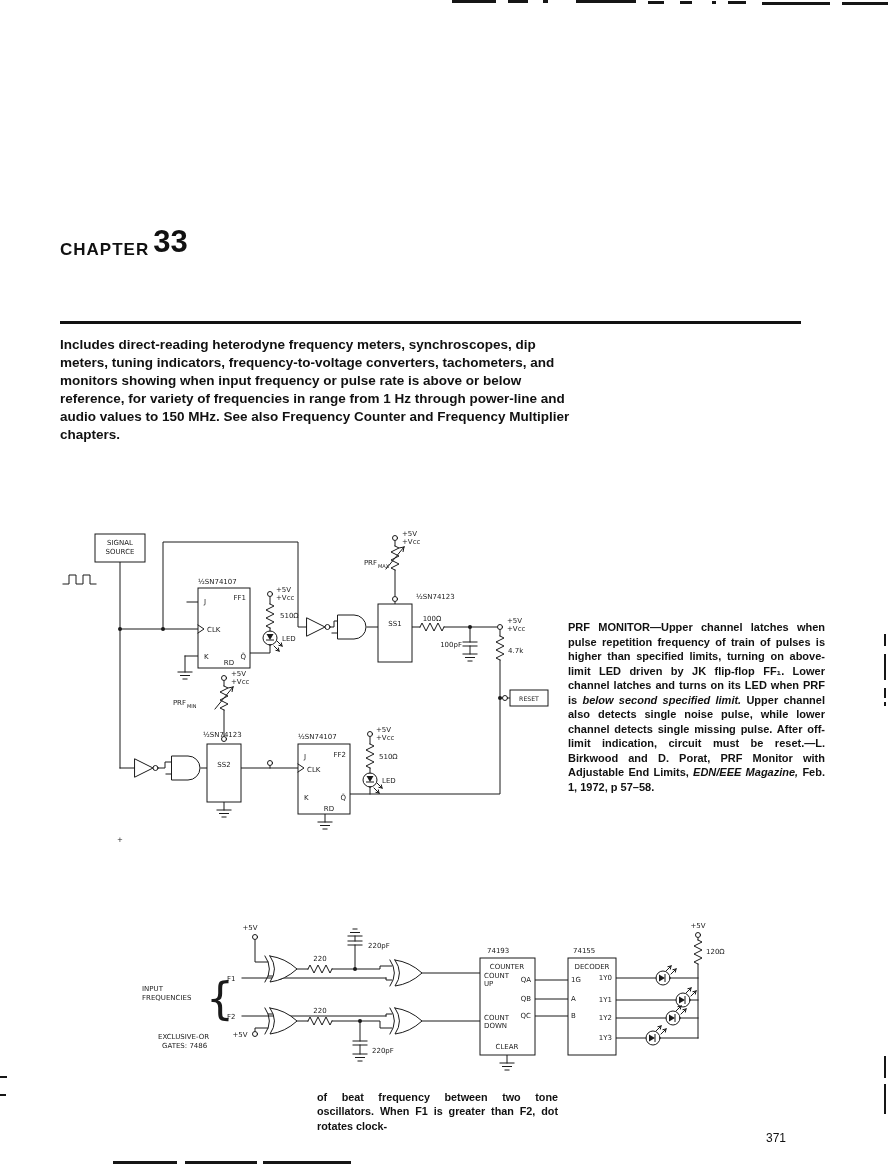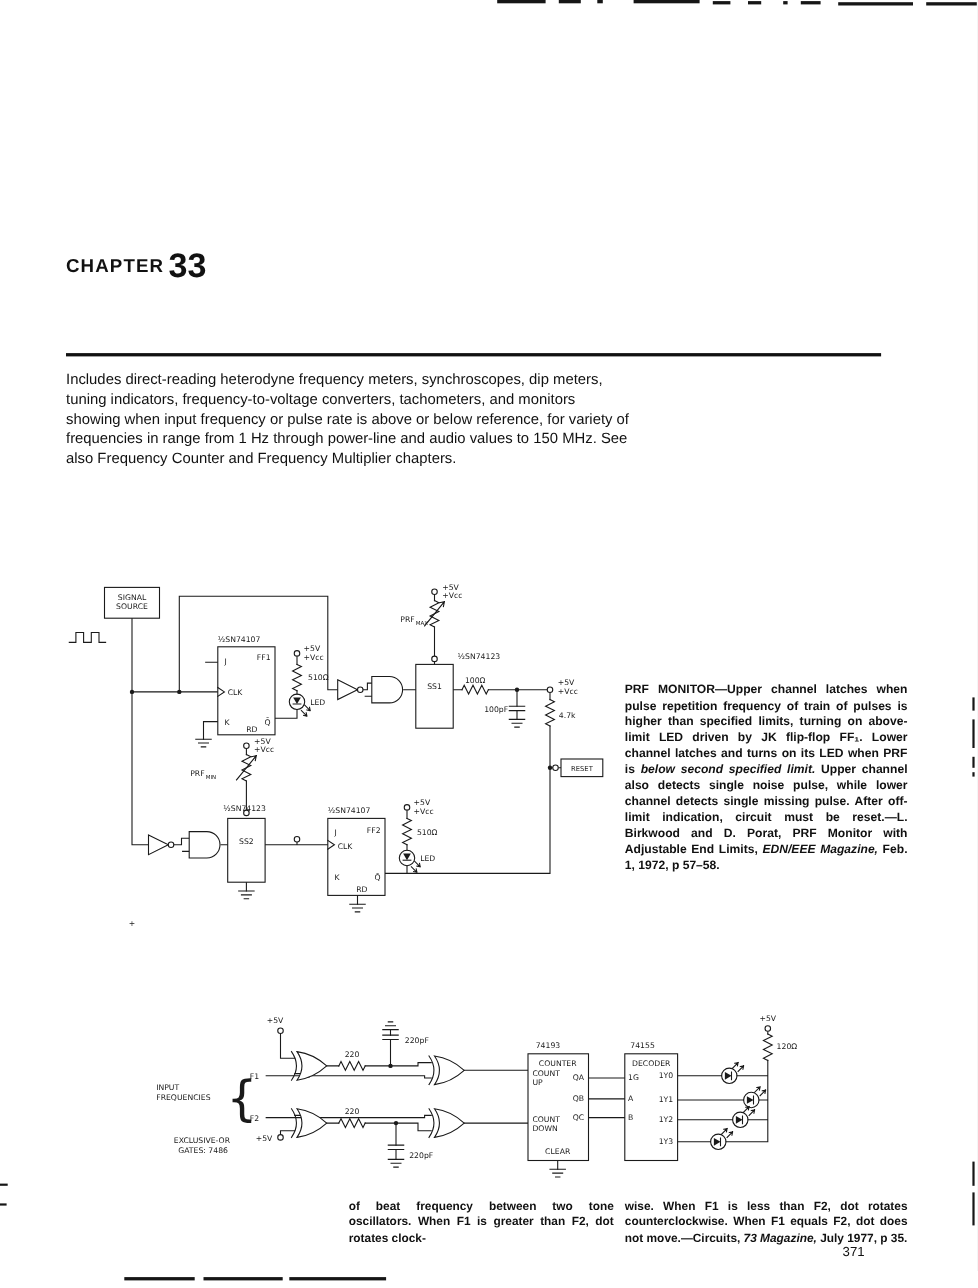--- a/index.html
+++ b/index.html
@@ -1,26 +1,26 @@
 <!DOCTYPE html>
 <html><head>
 <meta charset="utf-8">
 <style>
   html,body{margin:0;padding:0;background:#9a9a9a}
   .page{position:relative;width:889px;height:1171px;background:#ffffff;
         font-family:"Liberation Sans",sans-serif;color:#111;overflow:hidden;margin:0 auto}
   .abs{position:absolute}
   .mark{position:absolute;background:#161616}
 
-  .chapter{left:60px;top:224px;font-weight:bold;display:flex;align-items:center}
+  .chapter{left:60px;top:224px;font-weight:bold;display:flex;align-items:flex-end}
   .ch-label{font-size:17px;letter-spacing:1px}
   .ch-num{font-size:31px;margin-left:4px}
   .title{left:60px;top:254px;font-size:29px;font-weight:bold;letter-spacing:.2px}
   .rule{left:60px;top:321px;width:741px;height:3px;background:#111}
-  .intro{left:60px;top:336px;width:516px;font-size:13.5px;font-weight:normal;line-height:1.33;margin:0}
+  .intro{left:60px;top:336px;width:516px;font-size:13.5px;font-weight:bold;line-height:1.33;margin:0}
 
   .cap{font-size:10.8px;font-weight:bold;line-height:1.32;text-align:justify;margin:12px}
   .cap1{left:556px;top:608px;width:257px}
   .c2a{left:55px;top:1078px;width:234px}
   .c2b{left:305px;top:1078px;width:241px}
   .c2c{left:556px;top:1078px;width:257px}
   .pageno{left:766px;top:1131px;font-size:12px;font-weight:normal}
 
   svg.schem{position:absolute;stroke:#1a1a1a;fill:none;stroke-width:1;stroke-linecap:square;stroke-linejoin:miter}
   svg.schem text{font-family:"DejaVu Sans",sans-serif;font-size:7px;fill:#1a1a1a;stroke:none}
@@ -333,19 +333,16 @@
       <use href="#res" transform="translate(648,32) rotate(90)"></use>
       <text x="656" y="34">120Ω</text>
       <use href="#led" transform="translate(613,58)"></use>
       <use href="#led" transform="translate(633,80)"></use>
       <use href="#led" transform="translate(623,98)"></use>
       <use href="#led" transform="translate(603,118)"></use>
     </g>
   </svg>
 
   <p class="abs cap c2b">of beat frequency between two tone oscillators. When F1 is greater than F2, dot rotates clock-</p>
-  <p class="abs cap c2c">
-    <span>wise. When F1 is less than F2, dot rotates counterclockwise. When F1 equals F2, dot does not move.—Circuits, </span><i>73 Magazine,</i><span> July 1977, p 35.</span>
-  </p>
 
   <div class="abs pageno">371</div>
 
 </div>
 
 </body></html>

